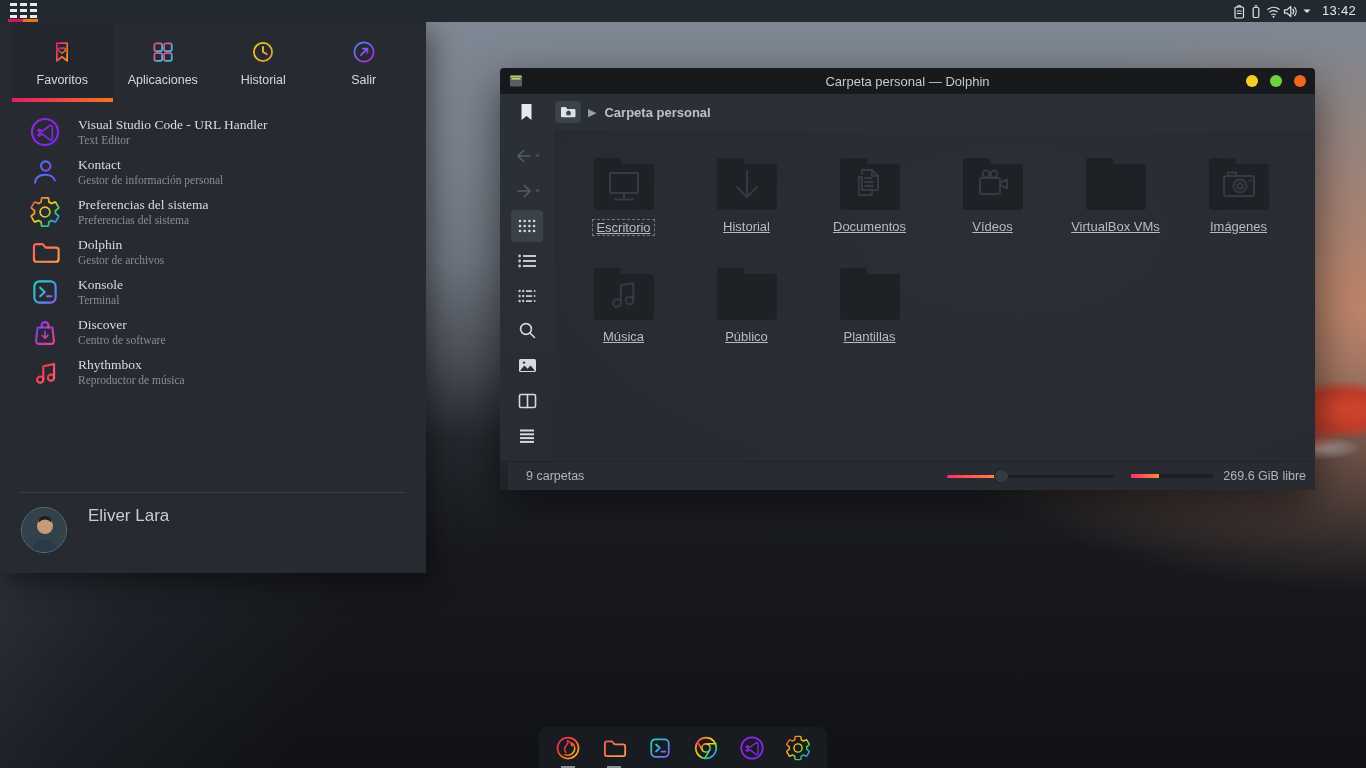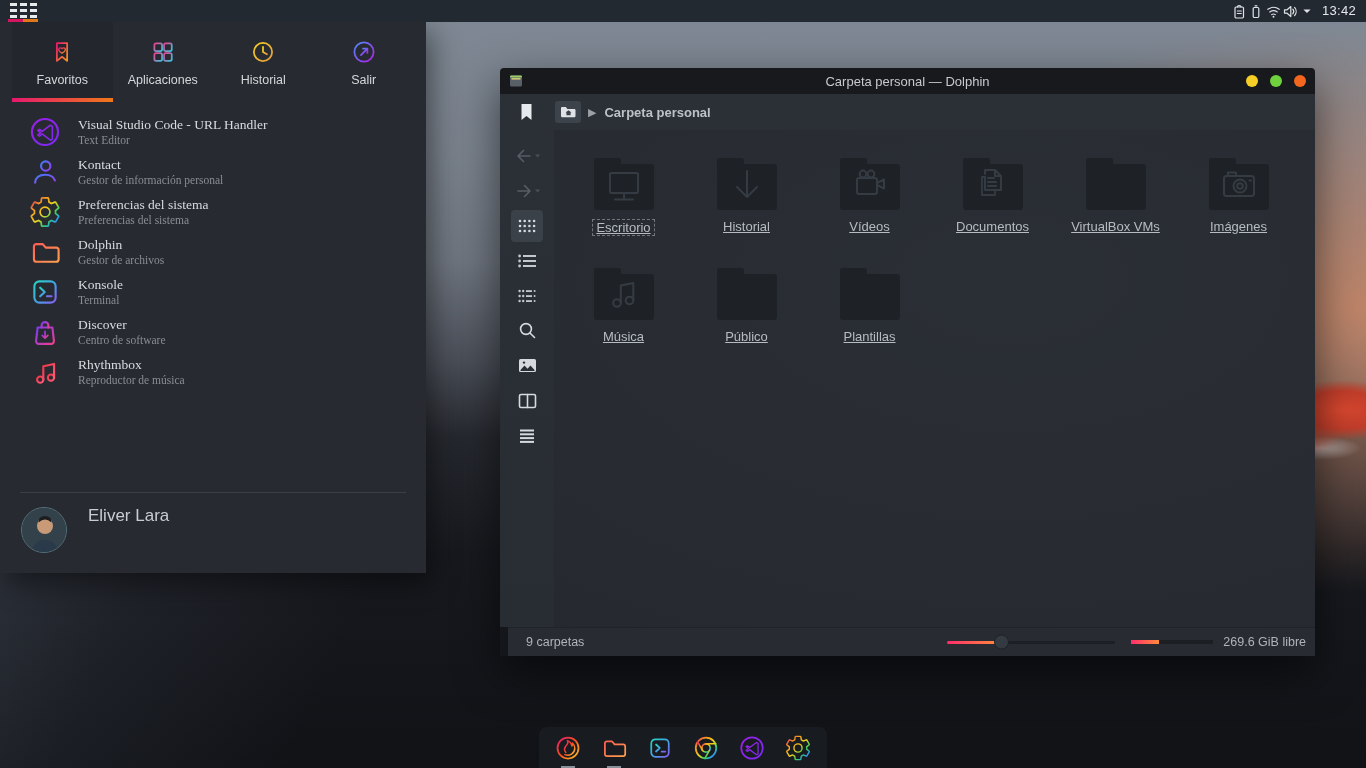--- a/index.html
+++ b/index.html
@@ -54,21 +54,21 @@
   .user-area { position:absolute; left:0; top:478px; width:100%; height:73px; }
   .avatar { position:absolute; left:21px; top:7px; width:46px; height:46px; border-radius:50%;
     overflow:hidden; border:1px solid #55707a; cursor:pointer; background:#33424a; }
   .user-name { position:absolute; left:88px; top:6px; font-size:17px; color:#c9ccd0; }
   .search { position:absolute; left:87px; top:31px; width:319px; height:26px;
     background:rgba(28,31,36,.55); border:1px solid #64484b; color:#c9ccd0;
     font-size:13px; padding:0 9px; outline:none; font-family:"Liberation Sans",sans-serif; }
   .search::placeholder { color:#8d9298; }
 
   
-  .win { position:absolute; left:500px; top:68px; width:815px; height:588px;
+  .win { position:absolute; left:500px; top:68px; width:815px; height:422px;
     border-radius:4px 4px 0 0; box-shadow:0 16px 44px rgba(0,0,0,.55); z-index:30;
     display:flex; flex-direction:column; overflow:hidden; }
   .win-titlebar { height:26px; background:#17191c; display:flex; align-items:center; padding:0 9px; }
   .win-title { position:absolute; left:0; right:0; text-align:center; font-size:13px; color:#c6cacf; pointer-events:none; }
   .win-titlebar { position:relative; }
   .win-controls { margin-left:auto; display:flex; gap:12px; z-index:2; }
   .wbtn { width:12px; height:12px; border-radius:50%; cursor:pointer; }
   .wbtn.min { background:#f5ce26; } .wbtn.max { background:#6fd13e; } .wbtn.close { background:#f3661f; }
 
   .win-toolbar { height:36px; background:#2b3036; display:flex; align-items:center; padding-left:20px; }
@@ -533,40 +533,40 @@
               </g>
           </svg>
           <span class="fname">Historial</span>
         </div>
 
         <div class="fcell">
           <svg class="folder-svg" width="64" height="56" viewBox="0 0 64 56">
             <rect x="2" y="2" width="27" height="12" rx="2.5" fill="#1e2227"></rect>
               <rect x="2" y="8" width="60" height="46" rx="3" fill="#1e2227"></rect>
             <g fill="none" stroke="#353b43" stroke-width="2" stroke-linecap="round" stroke-linejoin="round">
+              <path d="M24 18 v-4 h10 l6 6 v14 h-16 v-13 M34 14 v6 h6"></path>
+                <path d="M27 22 h6 M27 26 h8 M27 30 h8"></path>
+              <path d="M24 21 h-3 v18 h13 v-4" stroke-width="1.8"></path>
+            </g>
+          </svg>
+          <span class="fname">Documentos</span>
+        </div>
+
+        <div class="fcell">
+          <svg class="folder-svg" width="64" height="56" viewBox="0 0 64 56">
+            <rect x="2" y="2" width="27" height="12" rx="2.5" fill="#1e2227"></rect>
+              <rect x="2" y="8" width="60" height="46" rx="3" fill="#1e2227"></rect>
+            <g fill="none" stroke="#353b43" stroke-width="2" stroke-linecap="round" stroke-linejoin="round">
               <circle cx="25" cy="18" r="3.4"></circle>
                 <circle cx="33" cy="18" r="3.4"></circle>
               <rect x="19" y="22" width="20" height="16" rx="2"></rect>
                 <path d="M39 27 l7-3.5 v9 l-7-3.5"></path>
             </g>
           </svg>
           <span class="fname">Vídeos</span>
-        </div>
-
-        <div class="fcell">
-          <svg class="folder-svg" width="64" height="56" viewBox="0 0 64 56">
-            <rect x="2" y="2" width="27" height="12" rx="2.5" fill="#1e2227"></rect>
-              <rect x="2" y="8" width="60" height="46" rx="3" fill="#1e2227"></rect>
-            <g fill="none" stroke="#353b43" stroke-width="2" stroke-linecap="round" stroke-linejoin="round">
-              <path d="M24 18 v-4 h10 l6 6 v14 h-16 v-13 M34 14 v6 h6"></path>
-                <path d="M27 22 h6 M27 26 h8 M27 30 h8"></path>
-              <path d="M24 21 h-3 v18 h13 v-4" stroke-width="1.8"></path>
-            </g>
-          </svg>
-          <span class="fname">Documentos</span>
         </div>
 
         <div class="fcell">
           <svg class="folder-svg" width="64" height="56" viewBox="0 0 64 56">
             <rect x="2" y="2" width="27" height="12" rx="2.5" fill="#1e2227"></rect>
               <rect x="2" y="8" width="60" height="46" rx="3" fill="#1e2227"></rect>
           </svg>
           <span class="fname">VirtualBox VMs</span>
         </div>
 

